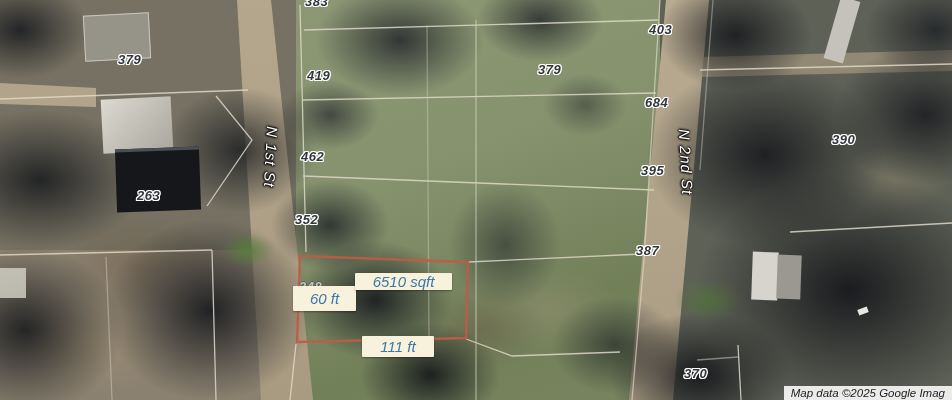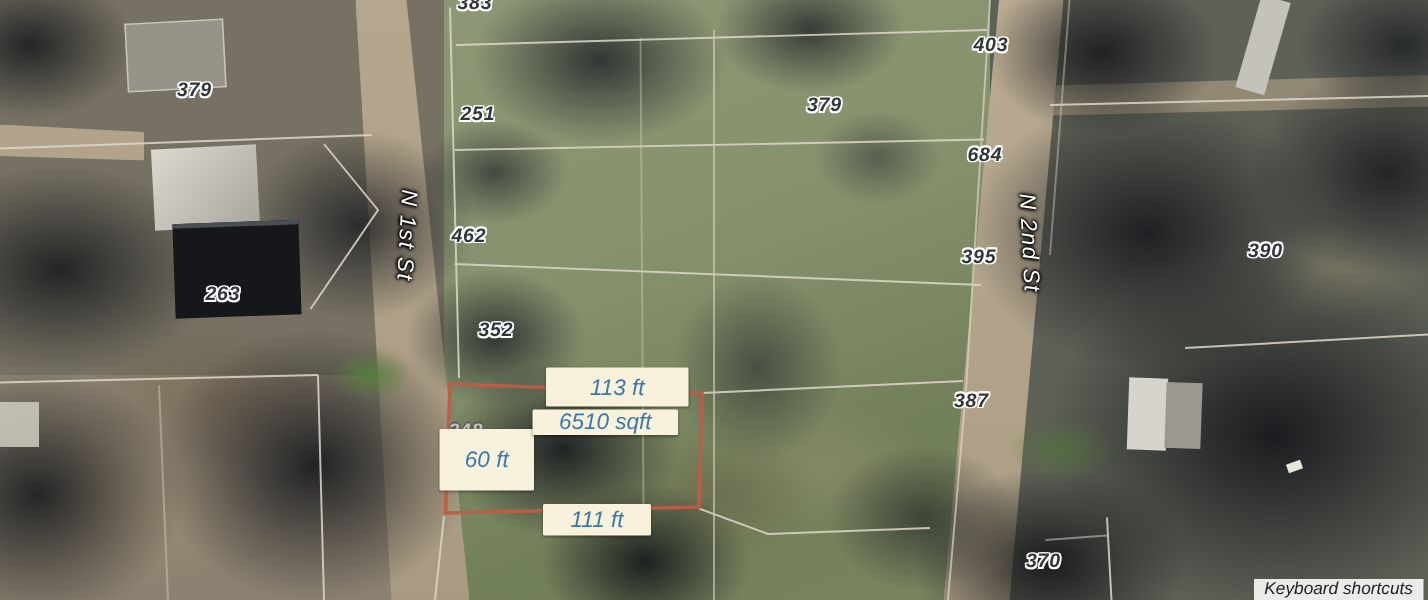--- a/index.html
+++ b/index.html
@@ -128,37 +128,36 @@
     </g>
   </svg>
 
   <svg class="lines" width="952" height="400" style="z-index:3;">
     <polygon points="300,256 468,262 466,338 297,342" fill="none" stroke="#bf5b47" stroke-width="2.4" opacity="0.92"></polygon>
   </svg>
 
   <span class="addr" style="left:305px;top:-6px;">383</span>
   <span class="addr" style="left:649px;top:22px;">403</span>
   <span class="addr" style="left:118px;top:52px;">379</span>
-  <span class="addr" style="left:307px;top:68px;">251</span>
+  <span class="addr" style="left:307px;top:68px;">419</span>
   <span class="addr" style="left:538px;top:62px;">379</span>
   <span class="addr" style="left:645px;top:95px;">684</span>
-  <span class="addr" style="left:832px;top:159px;">390</span>
+  <span class="addr" style="left:832px;top:132px;">390</span>
   <span class="addr" style="left:301px;top:149px;">462</span>
   <span class="addr" style="left:641px;top:163px;">395</span>
   <span class="addr" style="left:137px;top:188px;">263</span>
-  <span class="addr" style="left:295px;top:212px;padding-left:24px;">352</span>
-  <span class="addr" style="left:636px;top:243px;margin-top:16px;">387</span>
+  <span class="addr" style="left:295px;top:212px;">352</span>
+  <span class="addr" style="left:636px;top:243px;">387</span>
   <span class="addr faint" style="left:299px;top:279px;">348</span>
   <span class="addr" style="left:684px;top:366px;">370</span>
 
   <span class="street" style="left:271px;top:157px;transform:translate(-50%,-50%) rotate(93deg);">N 1st St</span>
   <span class="street" style="left:686px;top:162px;transform:translate(-50%,-50%) rotate(87deg);">N 2nd St</span>
 
-  <div class="measure" style="left:364px;top:245px;width:95px;height:26px;">113 ft</div>
-  <div class="measure" style="left:293px;top:286px;width:63px;height:41px;">60 ft</div>
+  <div class="measure" style="left:293px;top:286px;width:63px;height:25px;">60 ft</div>
   <div class="measure" style="left:355px;top:273px;width:97px;height:17px;">6510 sqft</div>
   <div class="measure" style="left:362px;top:336px;width:72px;height:21px;">111 ft</div>
 
   <div class="attrib">
-    <div class="box kb">Keyboard shortcuts</div>
+    <div class="box md">Map data ©2025 Google Imag</div>
   </div>
 
 </div>
 
 </body></html>

